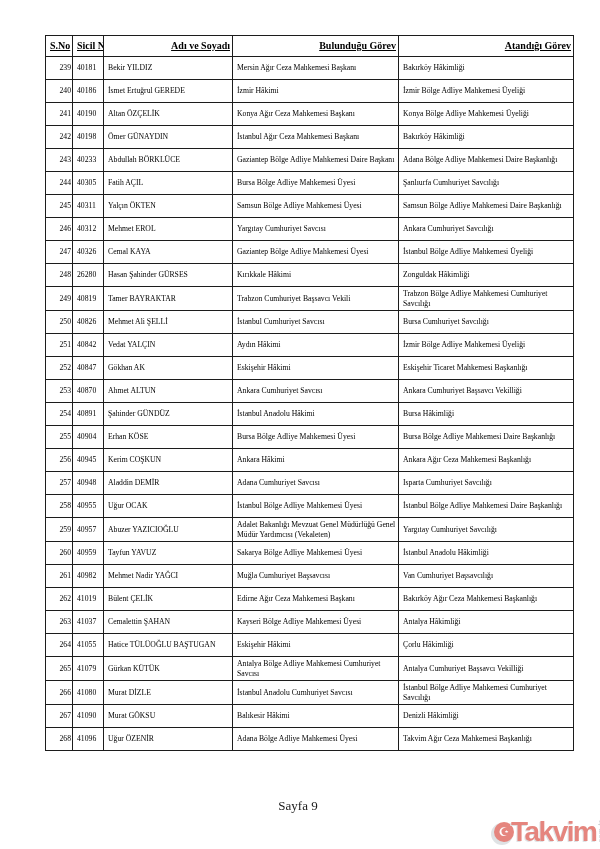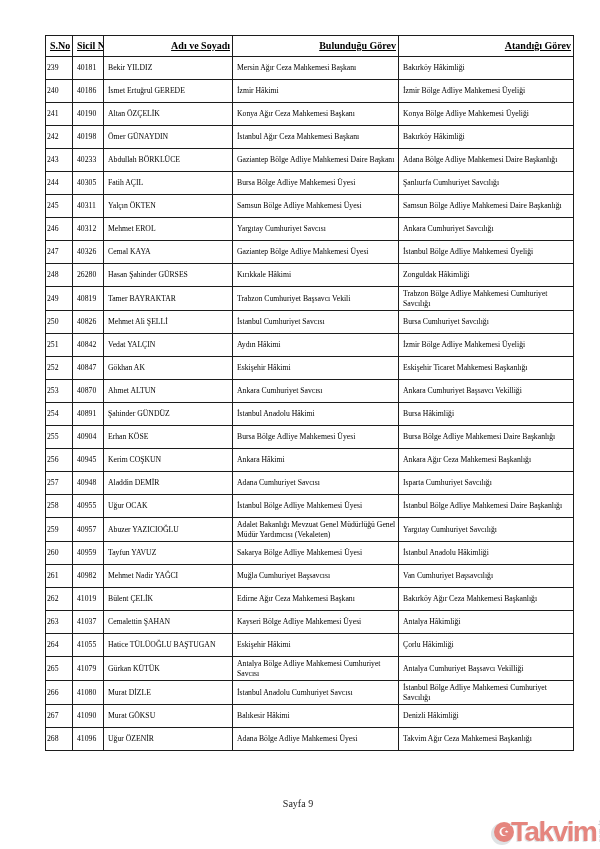--- a/index.html
+++ b/index.html
@@ -39,29 +39,29 @@
     height: 16px;
     white-space: nowrap;
   }
   .doc-table td {
     font-size: 7.7px;
     line-height: 9.5px;
     padding: 2px 2px 2px 4px;
     height: 18px;
   }
   .doc-table td.c-sno {
-    text-align: left;
+    text-align: right;
     padding: 2px 1px;
   }
   .page-footer {
     position: absolute;
     top: 798px;
     left: 298px;
     transform: translateX(-50%);
-    font-size: 10px;
+    font-size: 13px;
     color: #1a1a1a;
     white-space: nowrap;
   }
   .watermark {
     position: absolute;
     top: 815px;
     left: 494px;
     width: 100px;
     height: 33px;
     display: flex;

